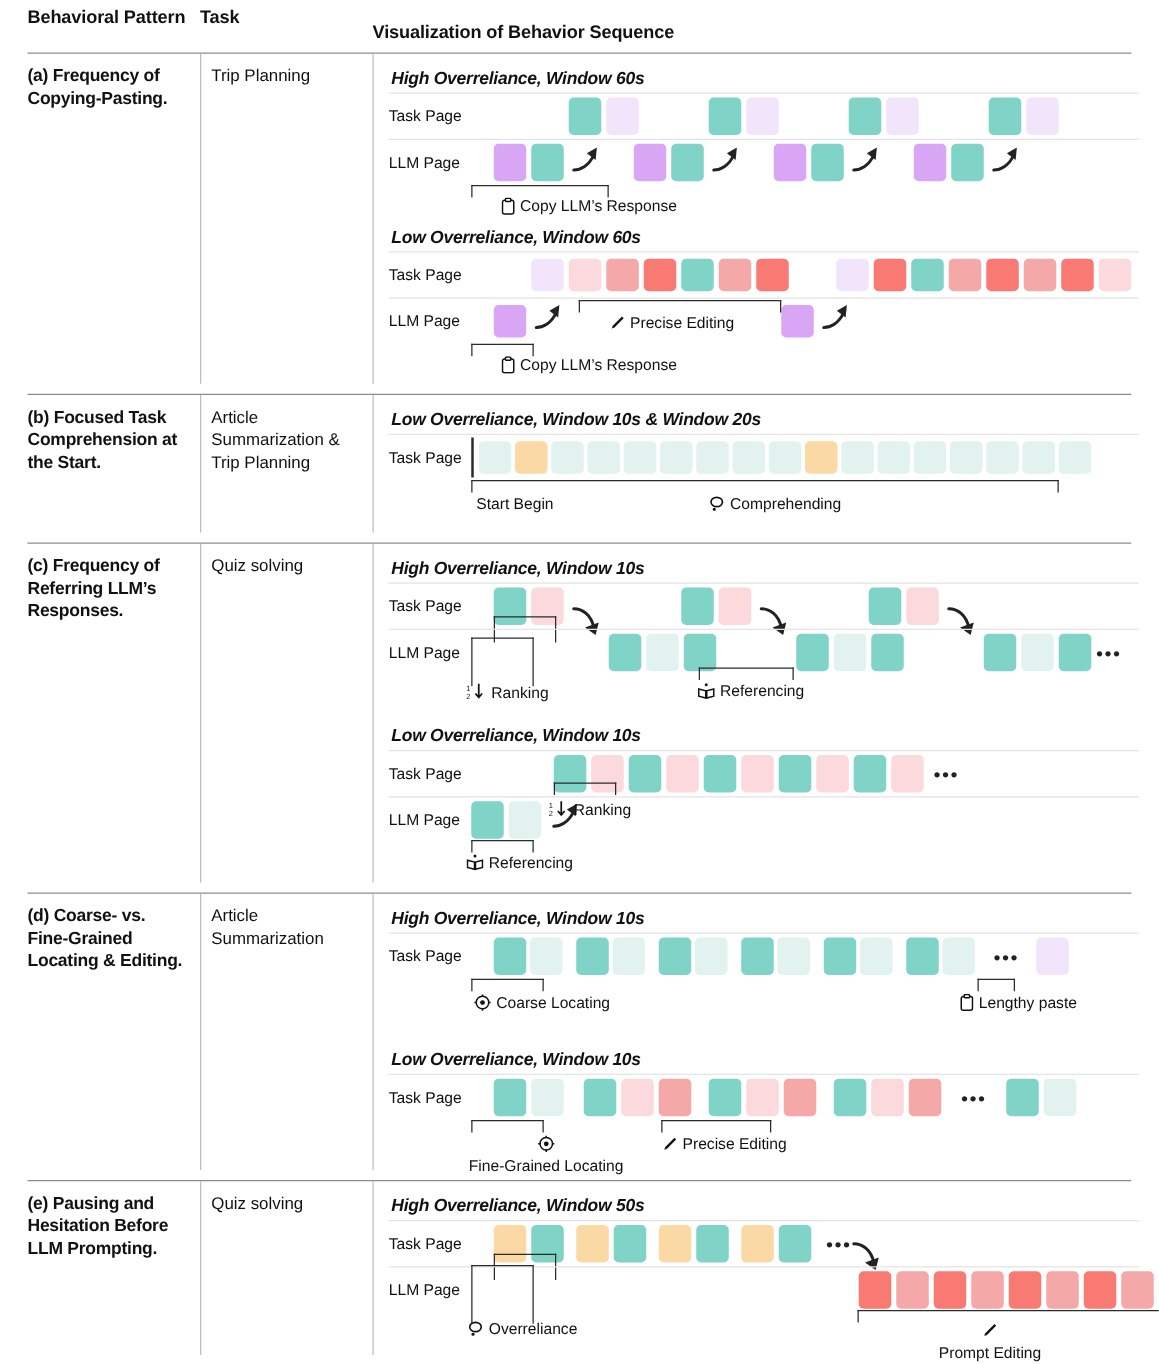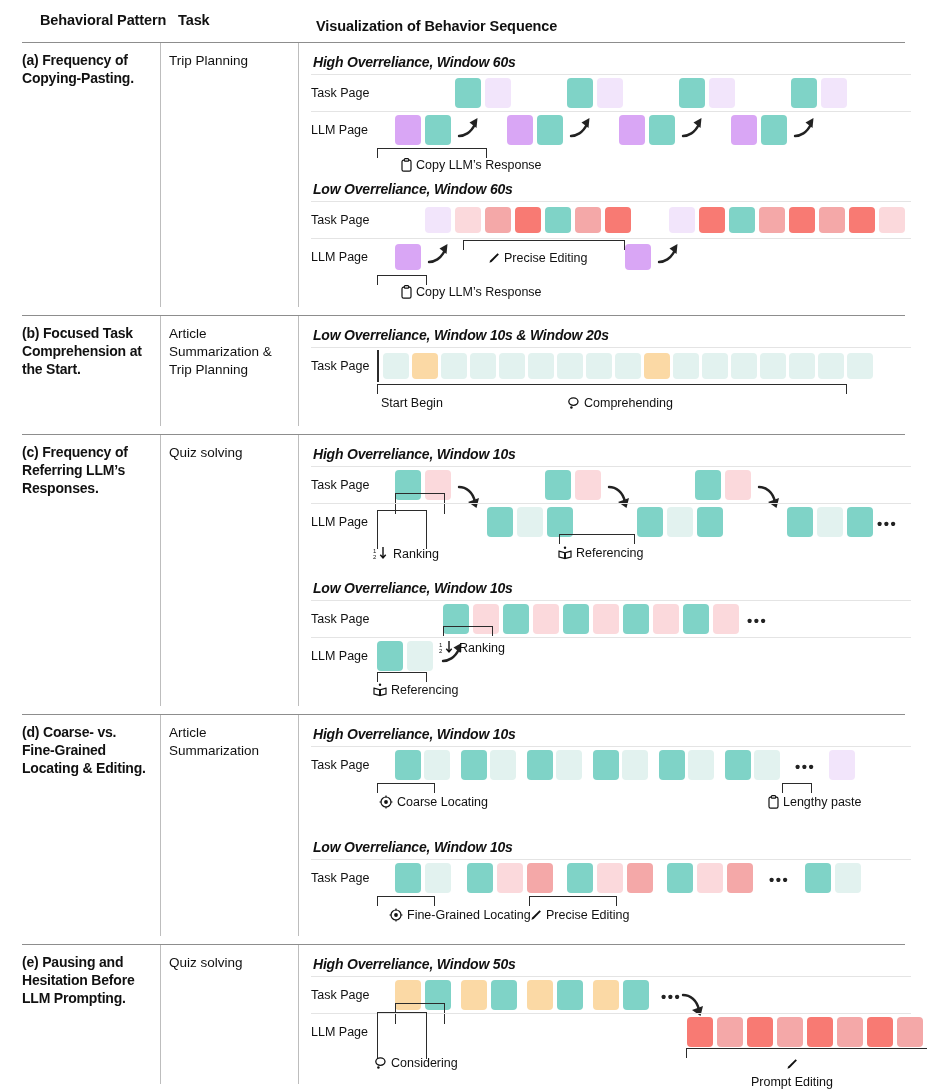--- a/index.html
+++ b/index.html
@@ -5,21 +5,21 @@
   html,body{margin:0;padding:0;}
   body{
     width:927px;height:1091px;background:#ffffff;
     font-family:"Liberation Sans", sans-serif;
     color:#111;
     -webkit-font-smoothing:antialiased;
   }
   .page{position:relative;width:927px;height:1091px;overflow:hidden;}
 
   
-  .thead{display:flex;align-items:center;padding:6px 0 0 18px;}
+  .thead{display:flex;align-items:flex-start;padding:6px 0 0 0;}
   .thead .h{font-weight:bold;font-size:14.5px;letter-spacing:-0.1px;}
   .col-a{width:160px;padding-left:22px;box-sizing:border-box;}
   .col-b{width:138px;box-sizing:border-box;}
   .col-c{flex:1;box-sizing:border-box;margin-top:12px;}
 
   .rule{height:1px;background:#8d8d8d;margin:8px 0 0 22px;width:883px;}
   .rule.bot{background:#8d8d8d;}
 
   
   .row{display:flex;align-items:stretch;}
@@ -431,21 +431,21 @@
             <div class="blk tall" style="left: 290px; background: rgb(127, 211, 199);"></div>
             <div class="blk tall" style="left: 320px; background: rgb(251, 217, 220);"></div>
             <div class="blk tall" style="left: 350px; background: rgb(244, 168, 168);"></div>
             <div class="dots" style="left: 392px;">•••</div>
             <div class="blk tall" style="left: 428px; background: rgb(127, 211, 199);"></div>
             <div class="blk tall" style="left: 458px; background: rgb(226, 242, 239);"></div>
           </div>
       </div>
       <div class="capt" style="height:34px">
         <div class="brk up" style="left:66px;top:0;width:56px;"></div>
-        <div class="ann" style="left:78px;top:12px;">
+        <div class="ann" style="left:64px;top:12px;flex-direction:column;">
           <span>
             <svg width="14" height="14" viewBox="0 0 14 14">
                 <circle cx="7" cy="7" r="5" fill="none" stroke="#111" stroke-width="1.2"></circle>
                 <circle cx="7" cy="7" r="1.9" fill="#111"></circle>
                 <path d="M7 0.5 L7 2.4 M7 11.6 L7 13.5 M0.5 7 L2.4 7 M11.6 7 L13.5 7" stroke="#111" stroke-width="1.2"></path>
               </svg>
           </span>
           <span>Fine-Grained Locating</span>
         </div>
         <div class="brk up" style="left:218px;top:0;width:86px;"></div>
@@ -502,21 +502,21 @@
       </div>
       <div class="capt" style="height:28px">
         <div class="brk up" style="left:66px;top:-38px;width:48px;height:46px;"></div>
         <div class="ann" style="left:62px;top:6px;">
           <span>
             <svg width="14" height="14" viewBox="0 0 14 14">
                 <ellipse cx="7.4" cy="5.6" rx="4.6" ry="3.7" fill="none" stroke="#111" stroke-width="1.3"></ellipse>
                 <circle cx="5.4" cy="11.4" r="1.25" fill="#111"></circle>
               </svg>
           </span>
-          <span>Considering</span>
+          <span>Overreliance</span>
         </div>
         <div class="brk up" style="left:375px;top:-2px;width:244px;"></div>
         <div class="ann" style="left:440px;top:8px;flex-direction:column;">
           <span>
             <svg width="13" height="13" viewBox="0 0 13 13">
                 <path d="M10.6 1.2 L11.9 2.5 L4.6 9.9 L2.4 10.8 L3.2 8.5 Z" fill="#111"></path>
               </svg>
           </span>
           <span>Prompt Editing</span>
         </div>

